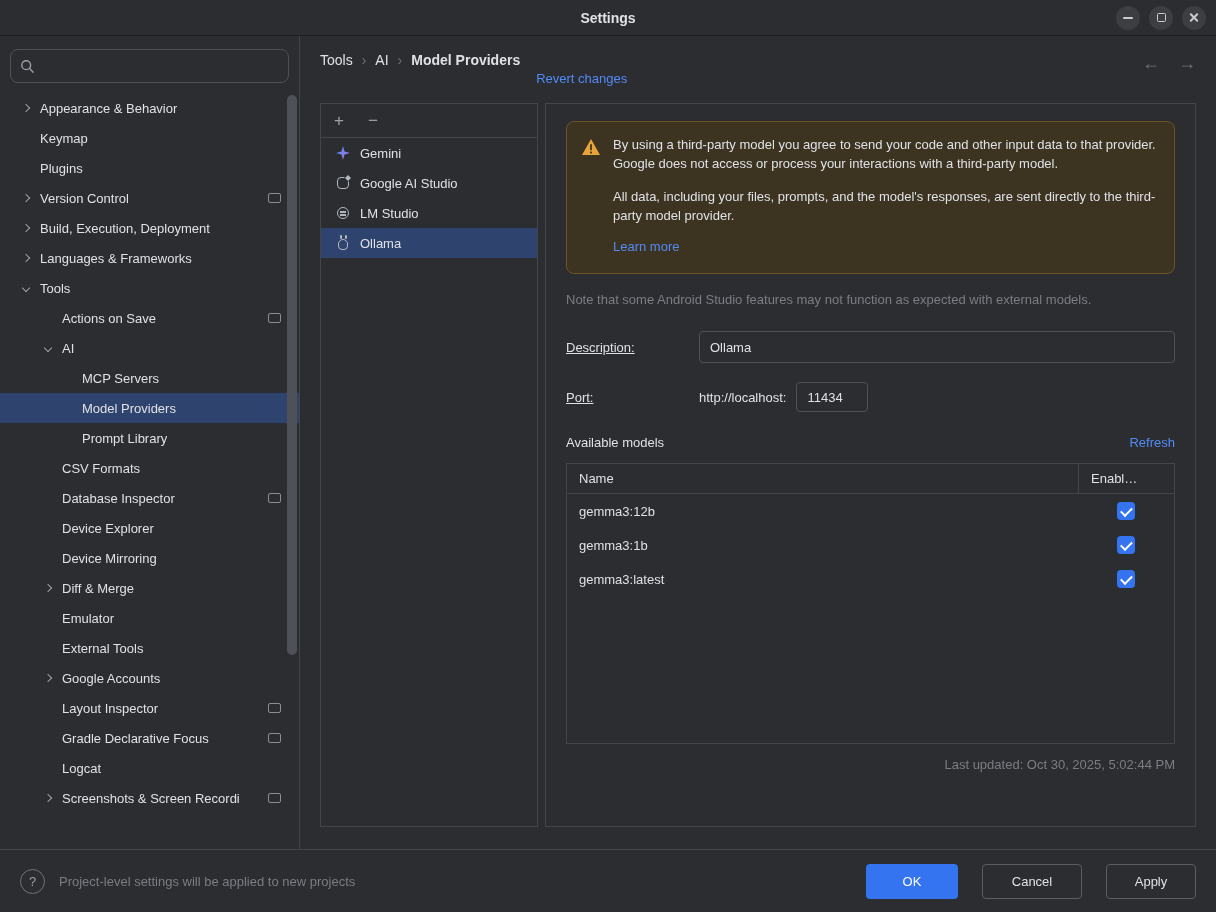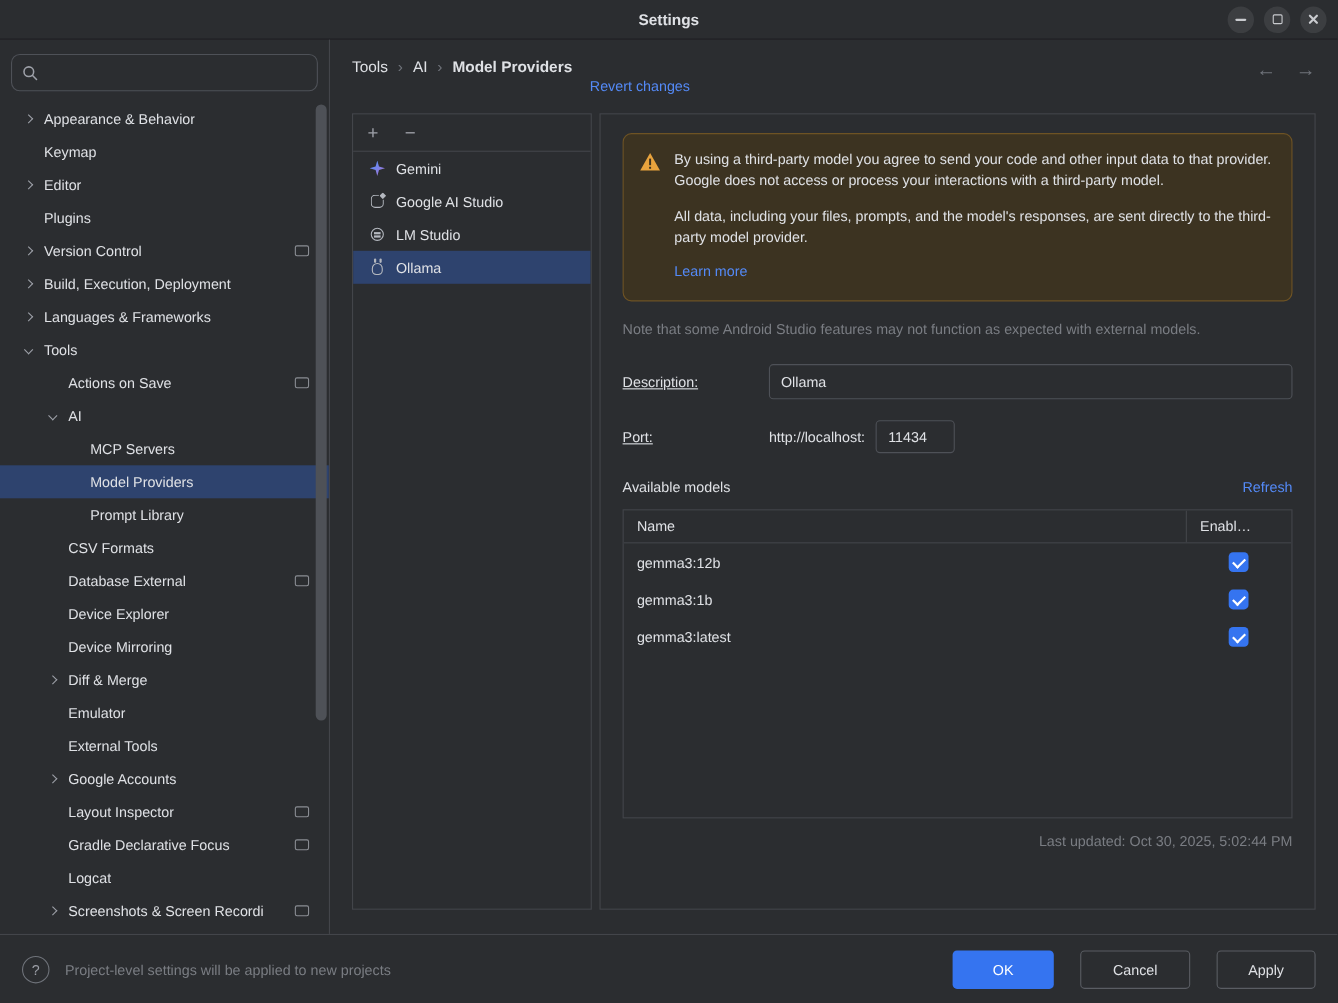--- a/index.html
+++ b/index.html
@@ -165,42 +165,37 @@
       <div class="tree-item indent-1 chev-right">
             <span class="chev"></span>
             <span class="tree-label">Appearance &amp; Behavior</span>
 
           </div>
           <div class="tree-item indent-1">
             <span class="chev"></span>
             <span class="tree-label">Keymap</span>
 
           </div>
+          <div class="tree-item indent-1">
+            <span class="chev"></span>
+            <span class="tree-label">Plugins</span>
+
+          </div>
+          <div class="tree-item indent-1 chev-right has-trail">
+            <span class="chev"></span>
+            <span class="tree-label">Version Control</span>
+            <span class="trail"></span>
+          </div>
           <div class="tree-item indent-1 chev-right">
             <span class="chev"></span>
-            <span class="tree-label">Editor</span>
-
-          </div>
-          <div class="tree-item indent-1">
-            <span class="chev"></span>
-            <span class="tree-label">Plugins</span>
-
-          </div>
-          <div class="tree-item indent-1 chev-right has-trail">
-            <span class="chev"></span>
-            <span class="tree-label">Version Control</span>
-            <span class="trail"></span>
+            <span class="tree-label">Build, Execution, Deployment</span>
+
           </div>
           <div class="tree-item indent-1 chev-right">
             <span class="chev"></span>
-            <span class="tree-label">Build, Execution, Deployment</span>
-
-          </div>
-          <div class="tree-item indent-1 chev-right">
-            <span class="chev"></span>
             <span class="tree-label">Languages &amp; Frameworks</span>
 
           </div>
           <div class="tree-item indent-1 chev-down">
             <span class="chev"></span>
             <span class="tree-label">Tools</span>
 
           </div>
           <div class="tree-item indent-2 has-trail">
             <span class="chev"></span>
@@ -227,21 +222,21 @@
             <span class="tree-label">Prompt Library</span>
 
           </div>
           <div class="tree-item indent-2">
             <span class="chev"></span>
             <span class="tree-label">CSV Formats</span>
 
           </div>
           <div class="tree-item indent-2 has-trail">
             <span class="chev"></span>
-            <span class="tree-label">Database External</span>
+            <span class="tree-label">Database Inspector</span>
             <span class="trail"></span>
           </div>
           <div class="tree-item indent-2">
             <span class="chev"></span>
             <span class="tree-label">Device Explorer</span>
 
           </div>
           <div class="tree-item indent-2">
             <span class="chev"></span>
             <span class="tree-label">Device Mirroring</span>

